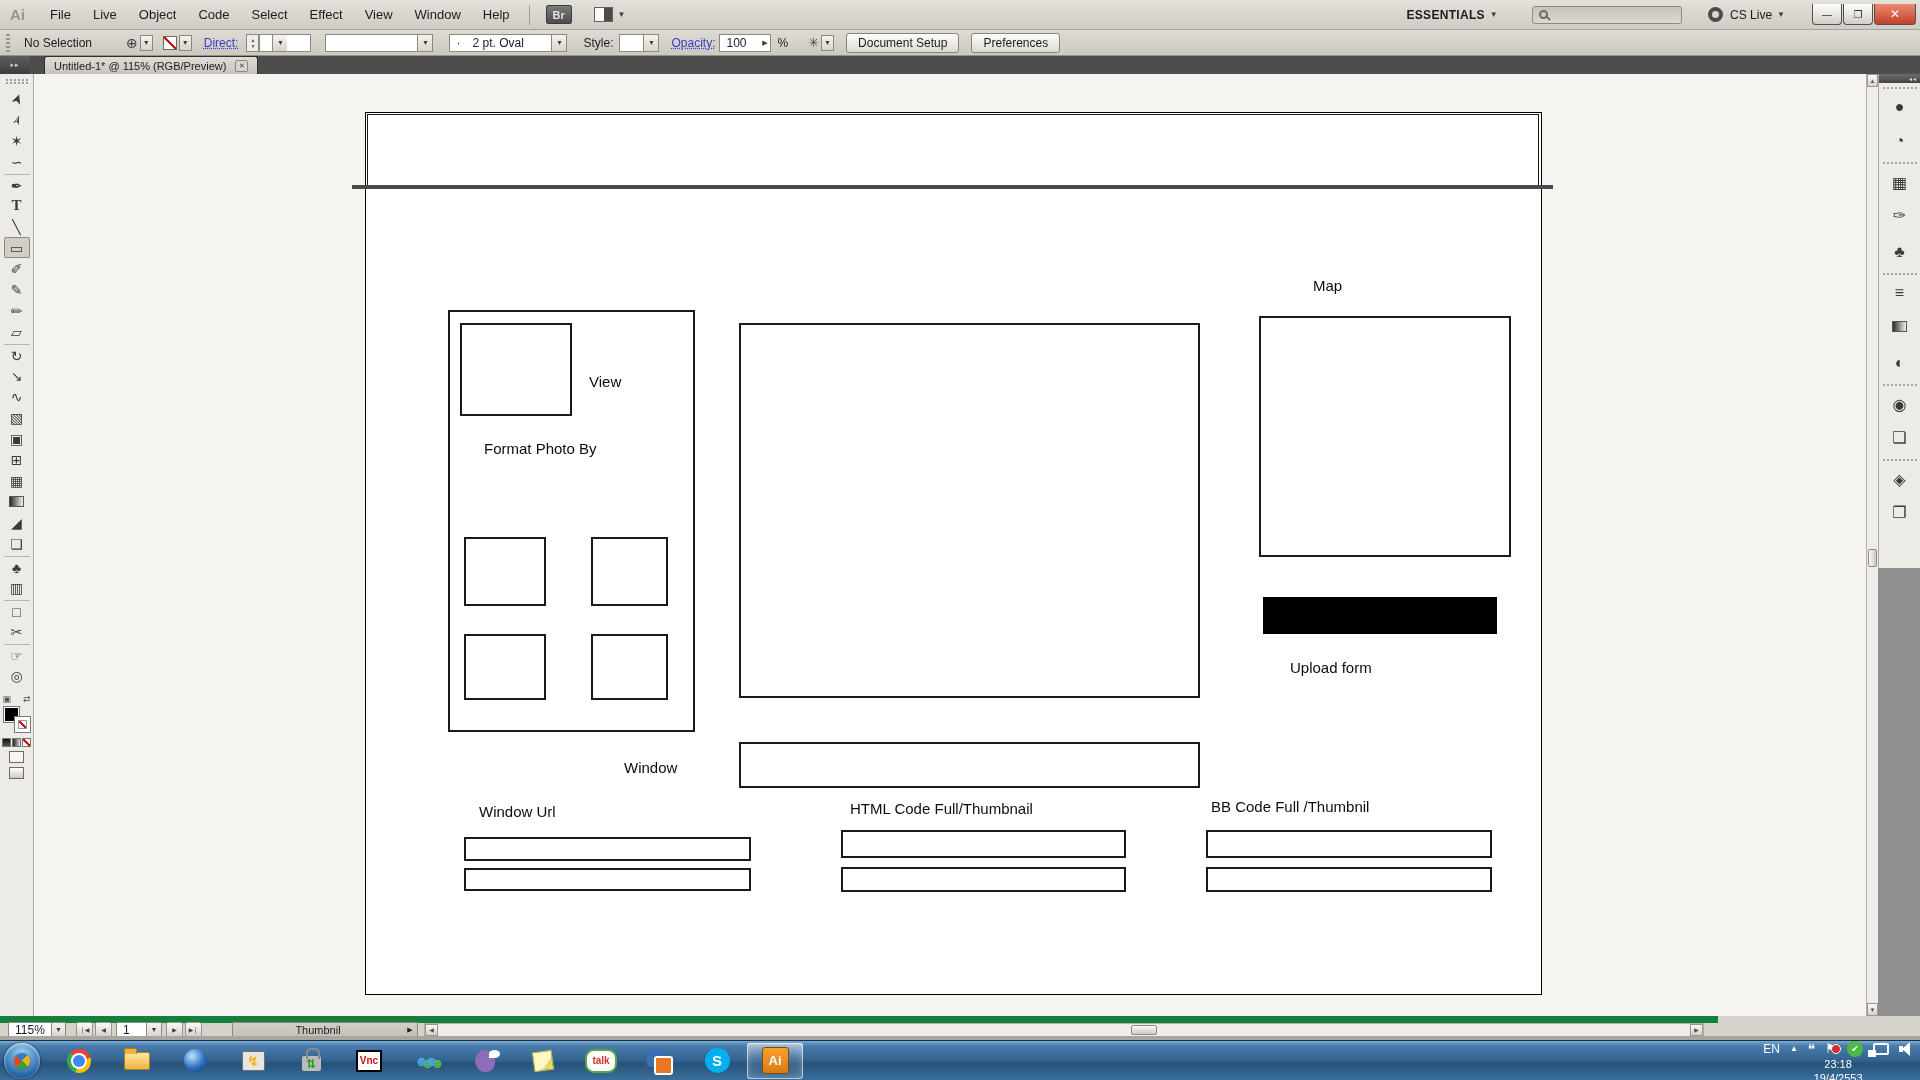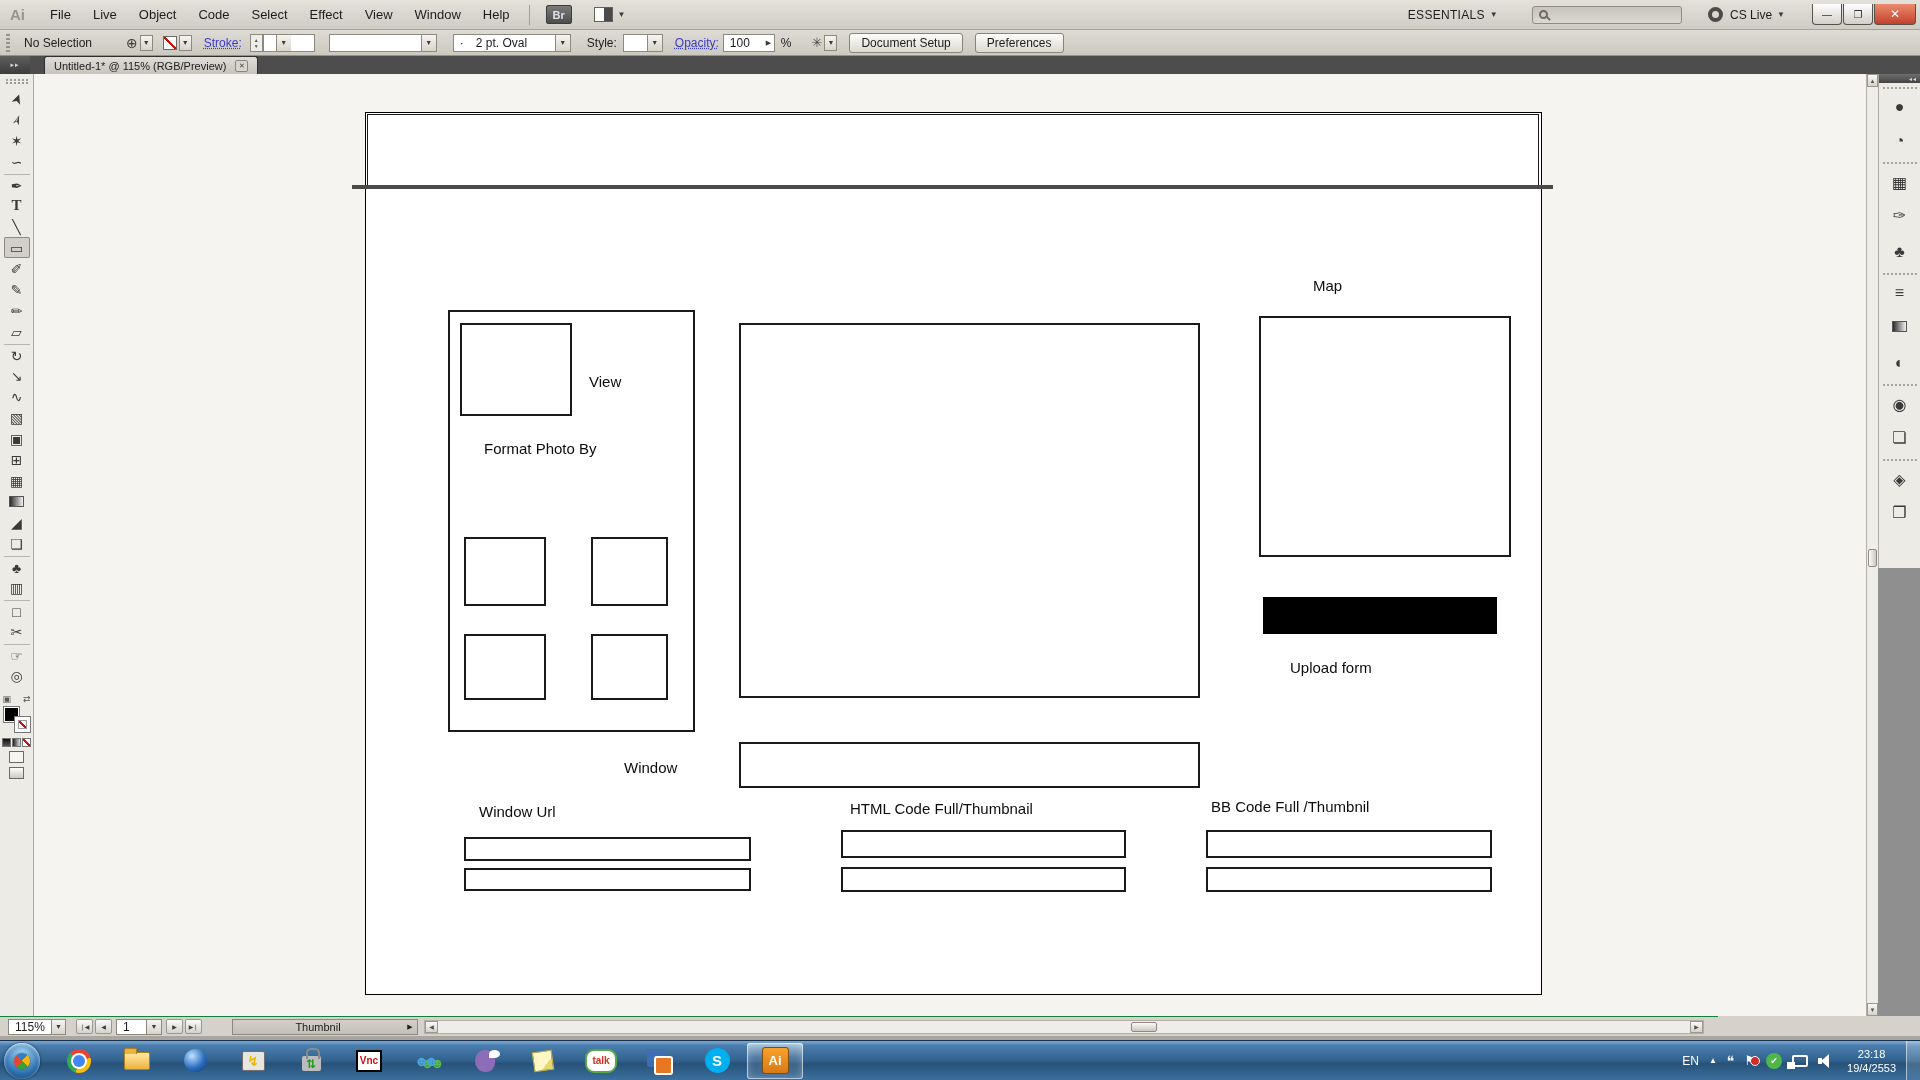--- a/index.html
+++ b/index.html
@@ -14,21 +14,21 @@
   .ai-logo { color:#97948c; font-weight:bold; font-size:15px; margin:0 14px 0 10px; }
   .menu-item { padding:0 11px; height:30px; display:flex; align-items:center; cursor:default; }
   .mb-sep { width:1px; height:20px; background:#a39f98; margin:0 8px; }
   .br-btn { width:26px; height:19px; margin:0 8px; border:1px solid #3c3c3c; border-radius:2px;
     background:linear-gradient(#7a7a7a,#4d4d4d); color:#e2e2e2; font-size:11px; font-weight:bold;
     display:flex; align-items:center; justify-content:center; }
   .arrange-icon { width:19px; height:15px; border:1px solid #63605a; margin-left:14px;
     background:linear-gradient(90deg,#fbfbfa 55%,#4a4a4a 55%); }
   .dd-caret { font-size:8px; color:#3d3b37; margin-left:5px; }
   .mb-right { margin-left:auto; display:flex; align-items:center; }
-  .workspace { font-size:12px; font-weight:normal; letter-spacing:.3px; display:flex; align-items:center; }
+  .workspace { font-size:12px; font-weight:bold; letter-spacing:.3px; display:flex; align-items:center; }
   .searchbox { width:150px; height:18px; margin:0 26px 0 34px; border:1px solid #8f8b84; border-radius:3px;
     background:linear-gradient(#c7c4bd,#dcd9d2); display:flex; align-items:center; }
   .searchbox input { border:none; background:transparent; outline:none; width:118px; font-size:11px; }
   .lens { width:9px; height:9px; border:2px solid #6f6b64; border-radius:50%; position:relative; margin:0 3px 0 6px; }
   .lens::after { content:""; position:absolute; width:6px; height:2px; background:#6f6b64;
     transform:rotate(45deg); right:-5px; bottom:-2px; }
   .cs-sphere { width:15px; height:15px; border-radius:50%; border:4px solid #4b4b4b; margin-right:7px; }
   .cslive { font-size:12px; display:flex; align-items:center; margin-right:26px; }
   .winbtns { display:flex; align-self:flex-start; margin-right:4px; }
   .wb { width:30px; height:21px; border:1px solid #55524c; border-top:none; border-radius:0 0 4px 4px;
@@ -115,21 +115,21 @@
     border-left:1px solid #b3afa8; }
   .vscroll .arr { position:absolute; left:0; width:11px; height:13px; font-size:6px; color:#55524c;
     display:flex; align-items:center; justify-content:center; background:linear-gradient(#fbfaf8,#d5d2cb);
     border:1px solid #9b978f; }
   .vscroll .arr.down { bottom:0; }
   .vscroll .thumb { position:absolute; left:1px; top:475px; width:9px; height:18px;
     background:linear-gradient(90deg,#fbfaf8,#cbc8c1); border:1px solid #8e8a83; border-radius:2px; }
 
   
   .statusrow { position:absolute; left:0; top:1016px; width:1718px; height:20px; background:#d5d2cb;
-    border-top:1px solid #15803d; display:flex; align-items:center; font-size:11px; }
+    border-top:7px solid #15803d; display:flex; align-items:center; font-size:11px; }
   .zoom-combo { width:58px; height:16px; margin-left:8px; }
   .navbtn { width:17px; height:15px; margin-left:2px; border:1px solid #9b978f; border-radius:2px;
     background:linear-gradient(#fbfaf8,#d5d2cb); font-size:6px; color:#3d3b37;
     display:flex; align-items:center; justify-content:center; }
   .page-combo { width:46px; height:16px; margin-left:4px; }
   .status-combo { width:186px; height:16px; margin-left:30px; background:linear-gradient(#d3d0c9,#c3c0b9);
     border:1px solid #8d897f; display:flex; align-items:center; }
   .status-combo .val { flex:1; text-align:center; }
   .status-combo .dd { width:14px; height:100%; font-size:7px; display:flex; align-items:center; justify-content:center; }
   .hscroll { position:relative; flex:1; height:14px; margin:0 14px 0 6px; background:#efede9;
@@ -195,21 +195,21 @@
   .ic-gtalk .tb-ic { width:28px; height:20px; background:#fff; border-radius:7px; position:relative;
     color:#cc3322; font-weight:bold; font-size:10px; box-shadow:0 0 0 2px #58a847; }
   .ic-vmware .tb-ic { width:18px; height:18px; background:#3c6eb4; border-radius:3px; position:relative; margin:0 6px 6px 0; }
   .ic-vmware .tb-ic::after { content:""; position:absolute; left:7px; top:7px; width:15px; height:15px;
     background:#e87722; border:2px solid #fff; border-radius:3px; }
   .ic-skype .tb-ic { width:25px; height:25px; border-radius:50%; background:#00aff0; color:#fff;
     font-weight:bold; font-size:15px; }
   .ic-ai .tb-ic { width:27px; height:27px; border-radius:3px; border:1px solid #7e4c10;
     background:linear-gradient(#f7a12d,#d97a16); color:#fff; font-weight:bold; font-size:13px; }
 
-  .tray { margin-left:auto; display:flex; align-items:center; height:40px; }
+  .tray { margin-left:auto; display:flex; align-items:center; height:40px;flex-direction:column; }
   .tray-g { color:#fff; display:inline-flex; align-items:center; justify-content:center; }
   .tray-item { margin:0 5px; display:flex; align-items:center; }
   .ic-lang .tray-g { font-size:12px; }
   .ic-up .tray-g { font-size:8px; }
   .ic-bubble .tray-g { font-size:14px; color:#f3f3f3; }
   .ic-flagx { position:relative; }
   .ic-flagx .tray-g { font-size:13px; }
   .ic-flagx::after { content:""; position:absolute; right:-4px; bottom:2px; width:8px; height:8px;
     border-radius:50%; background:#d42a2a; border:1px solid #fff; }
   .ic-check .tray-g { width:16px; height:16px; border-radius:50%; background:#4db848; font-size:9px; }
@@ -267,21 +267,21 @@
   </div>
 </div>
 
 <div class="controlbar">
   <div class="grip"></div>
   <span class="cb-label">No Selection</span>
   <span class="target-ic">⊕</span>
   <span class="mini-dd">▼</span>
   <span class="none-swatch"></span>
   <span class="mini-dd">▼</span>
-  <span class="link-label">Stroke:</span>
+  <span class="link-label">Direct:</span>
   <span class="stepper">
       <span>▲</span>
       <span>▼</span>
     </span>
   <div class="combo" style="width:52px">
     <span class="val"></span>
       <span class="dd">▼</span>
   </div>
   <div class="combo" style="width:108px;margin-left:14px">
     <span class="val" style="flex:1"></span>

